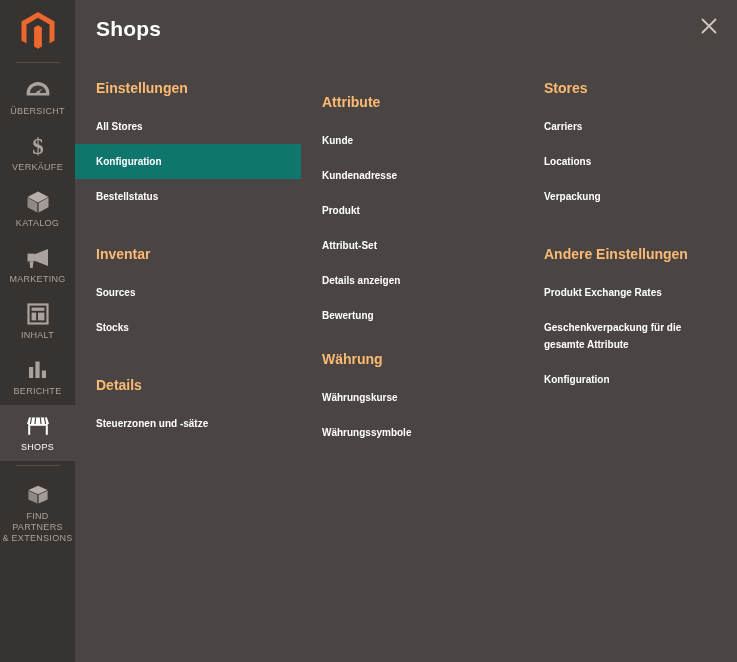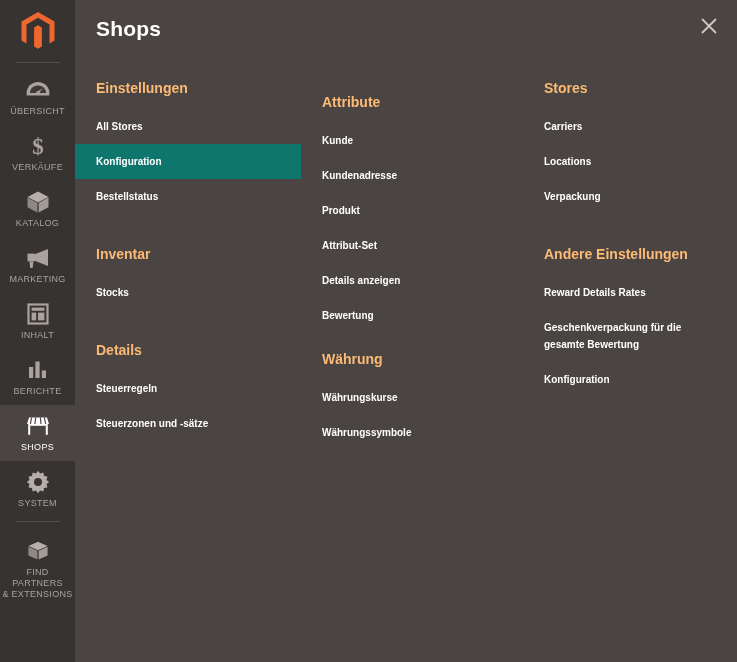--- a/index.html
+++ b/index.html
@@ -234,29 +234,20 @@
           <path d="M2 9 L4 2.5 L22 2.5 L24 9 Z" fill="#ffffff"></path>
           <path d="M6.6 2.5 L5.4 9 M10.6 2.5 L10 9 M15.4 2.5 L16 9 M19.4 2.5 L20.6 9" stroke="#4a4542" stroke-width="1.2"></path>
           <rect x="3.2" y="9" width="19.6" height="1.8" fill="#ffffff"></rect>
           <rect x="3.2" y="10.8" width="2" height="9" fill="#ffffff"></rect>
           <rect x="20.8" y="10.8" width="2" height="9" fill="#ffffff"></rect>
         </svg>
       </span>
       <span class="nav-label">SHOPS</span>
     </div>
 
-    <div class="nav-item">
-      <span class="nav-icon">
-        <svg width="24" height="24" viewBox="0 0 24 24">
-          <path d="M12 0.8 L14.1 3.5 L17.4 2.6 L18 6.0 L21.4 6.6 L20.5 9.9 L23.2 12 L20.5 14.1 L21.4 17.4 L18 18 L17.4 21.4 L14.1 20.5 L12 23.2 L9.9 20.5 L6.6 21.4 L6 18 L2.6 17.4 L3.5 14.1 L0.8 12 L3.5 9.9 L2.6 6.6 L6 6 L6.6 2.6 L9.9 3.5 Z" fill="#b5aea9"></path>
-          <circle cx="12" cy="12" r="4" fill="#373330"></circle>
-        </svg>
-      </span>
-      <span class="nav-label">SYSTEM</span>
-    </div>
 
     <div class="side-divider" style="margin-top:4px;margin-bottom:8px;"></div>
 
     <div class="nav-item">
       <span class="nav-icon">
         <svg width="24" height="22" viewBox="0 0 24 22">
           <path d="M12 1.8 L21.6 6 L12 10.2 L2.4 6 Z" fill="#b5aea9"></path>
           <path d="M2.4 6.8 L11.4 10.8 L11.4 19.4 L2.4 15.4 Z" fill="#8f8883"></path>
           <path d="M21.6 6.8 L12.6 10.8 L12.6 19.4 L21.6 15.4 Z" fill="#a29b96"></path>
         </svg>
@@ -285,27 +276,27 @@
           <div class="group-title">Einstellungen</div>
           <div style="height:13px;"></div>
           <a class="menu-link">All Stores</a>
           <a class="menu-link active">Konfiguration</a>
           <a class="menu-link">Bestellstatus</a>
         </div>
 
         <div class="group" style="padding-top:32px;">
           <div class="group-title">Inventar</div>
           <div style="height:13px;"></div>
+          <a class="menu-link">Sources</a>
           <a class="menu-link">Stocks</a>
         </div>
 
         <div class="group" style="padding-top:32px;">
           <div class="group-title">Details</div>
           <div style="height:13px;"></div>
-          <a class="menu-link">Steuerregeln</a>
           <a class="menu-link">Steuerzonen und -sätze</a>
         </div>
       </div>
 
       <div class="col col-2">
 
         <div class="group" style="padding-top:32px;">
           <div class="group-title">Attribute</div>
           <div style="height:13px;"></div>
           <a class="menu-link">Kunde</a>
@@ -330,21 +321,21 @@
           <div class="group-title">Stores</div>
           <div style="height:13px;"></div>
           <a class="menu-link">Carriers</a>
           <a class="menu-link">Locations</a>
           <a class="menu-link">Verpackung</a>
         </div>
 
         <div class="group" style="padding-top:32px;">
           <div class="group-title">Andere Einstellungen</div>
           <div style="height:13px;"></div>
-          <a class="menu-link">Reward Details Rates</a>
-          <a class="menu-link" style="width:172px;">Geschenkverpackung für die gesamte Bewertung</a>
+          <a class="menu-link">Produkt Exchange Rates</a>
+          <a class="menu-link" style="width:172px;">Geschenkverpackung für die gesamte Attribute</a>
           <a class="menu-link">Konfiguration</a>
         </div>
       </div>
 
     </div>
   </div>
 </div>
 
 </body></html>

